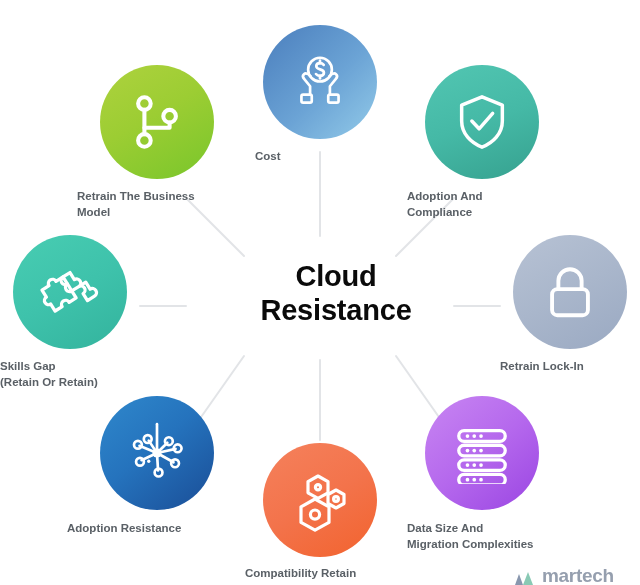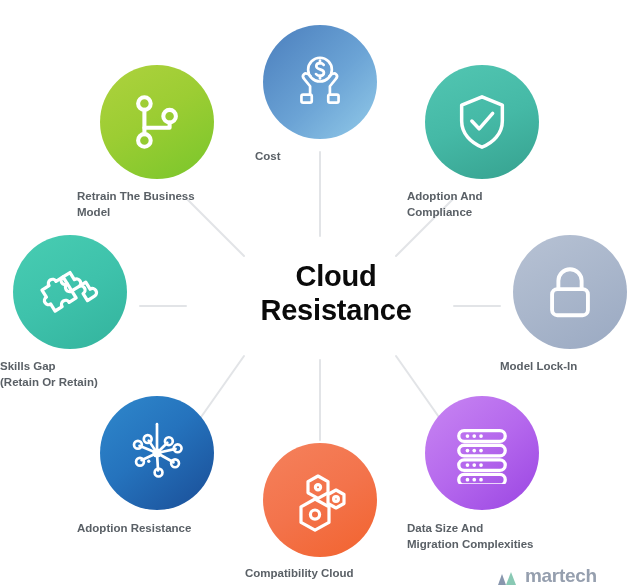--- a/index.html
+++ b/index.html
@@ -95,34 +95,34 @@
   .n-skills     .bubble { left: 13px;  top: 235px; width: 114px; height: 114px;
       background: linear-gradient(150deg, #48cdb2 0%, #3ec2ab 50%, #33b39d 100%); }
   .n-skills     .caption{ left: 0px;   top: 359px; width: 140px; }
 
   .n-vendor     .bubble { left: 513px; top: 235px; width: 114px; height: 114px;
       background: linear-gradient(150deg, #b7c2d4 0%, #a9b6cb 50%, #9aa9c2 100%); }
   .n-vendor     .caption{ left: 500px; top: 359px; width: 140px; }
 
   .n-adoption   .bubble { left: 100px; top: 396px; width: 114px; height: 114px;
       background: linear-gradient(140deg, #2f88cc 0%, #2573bd 45%, #1a4d96 100%); }
-  .n-adoption   .caption{ left: 77px;  top: 521px; width: 160px; }
+  .n-adoption   .caption{ left: 67px;  top: 521px; width: 160px; }
 
   .n-compat     .bubble { left: 263px; top: 443px; width: 114px; height: 114px;
       background: linear-gradient(150deg, #f5815c 0%, #f3734b 50%, #f2632e 100%); }
   .n-compat     .caption{ left: 245px; top: 566px; width: 150px; }
 
   .n-datasize   .bubble { left: 425px; top: 396px; width: 114px; height: 114px;
       background: linear-gradient(140deg, #c886f2 0%, #b568ed 50%, #9a45e2 100%); }
   .n-datasize   .caption{ left: 407px; top: 521px; width: 175px; }
 
   
   #watermark {
     position: absolute;
-    left: 498px;
+    left: 515px;
     top: 566px;
     display: flex;
     align-items: center;
     gap: 5px;
     z-index: 7;
     opacity: 0.92;
   }
   #watermark .wm-text {
     font-size: 19px;
     font-weight: bold;
@@ -226,21 +226,21 @@
 
   <div class="node n-vendor">
     <div class="bubble">
       <svg width="62" height="62" viewBox="0 0 64 64">
         <g fill="none" stroke="#ffffff" stroke-width="4" stroke-linecap="round" stroke-linejoin="round">
           <path d="M20 29 V20.5 a12 12 0 0 1 24 0 V29"></path>
           <rect x="13.5" y="29" width="37" height="27" rx="5.5"></rect>
         </g>
       </svg>
     </div>
-    <div class="caption">Model Lock-In</div>
+    <div class="caption">Retrain Lock-In</div>
   </div>
 
   <div class="node n-adoption">
     <div class="bubble">
       <svg width="66" height="66" viewBox="0 0 64 64">
         <g fill="none" stroke="#ffffff" stroke-width="2.6" stroke-linecap="round" stroke-linejoin="round">
           <line x1="32" y1="4" x2="32" y2="32"></line>
           <line x1="32" y1="32" x2="24" y2="20"></line>
           <line x1="32" y1="32" x2="42" y2="22"></line>
           <line x1="32" y1="32" x2="50" y2="28"></line>
@@ -269,21 +269,21 @@
         <g fill="none" stroke="#ffffff" stroke-width="3.2" stroke-linejoin="round" stroke-linecap="round">
           <polygon points="30,8 40,13.6 40,24.8 30,30.4 20,24.8 20,13.6"></polygon>
           <circle cx="30" cy="19.2" r="2.6"></circle>
           <polygon points="48,22 56,26.5 56,35.5 48,40 40,35.5 40,26.5"></polygon>
           <circle cx="48" cy="31" r="2.4"></circle>
           <polygon points="27,31 41,38.8 41,54.4 27,62.2 13,54.4 13,38.8"></polygon>
           <circle cx="27" cy="46.6" r="4.6"></circle>
         </g>
       </svg>
     </div>
-    <div class="caption">Compatibility Cloud</div>
+    <div class="caption">Compatibility Retain</div>
   </div>
 
   <div class="node n-datasize">
     <div class="bubble">
       <svg width="62" height="62" viewBox="0 0 64 64">
         <g fill="none" stroke="#ffffff" stroke-width="3.4" stroke-linejoin="round">
           <rect x="8" y="9" width="48" height="11" rx="5.5"></rect>
           <rect x="8" y="24" width="48" height="11" rx="5.5"></rect>
           <rect x="8" y="39" width="48" height="11" rx="5.5"></rect>
           <rect x="8" y="54" width="48" height="11" rx="5.5"></rect>

